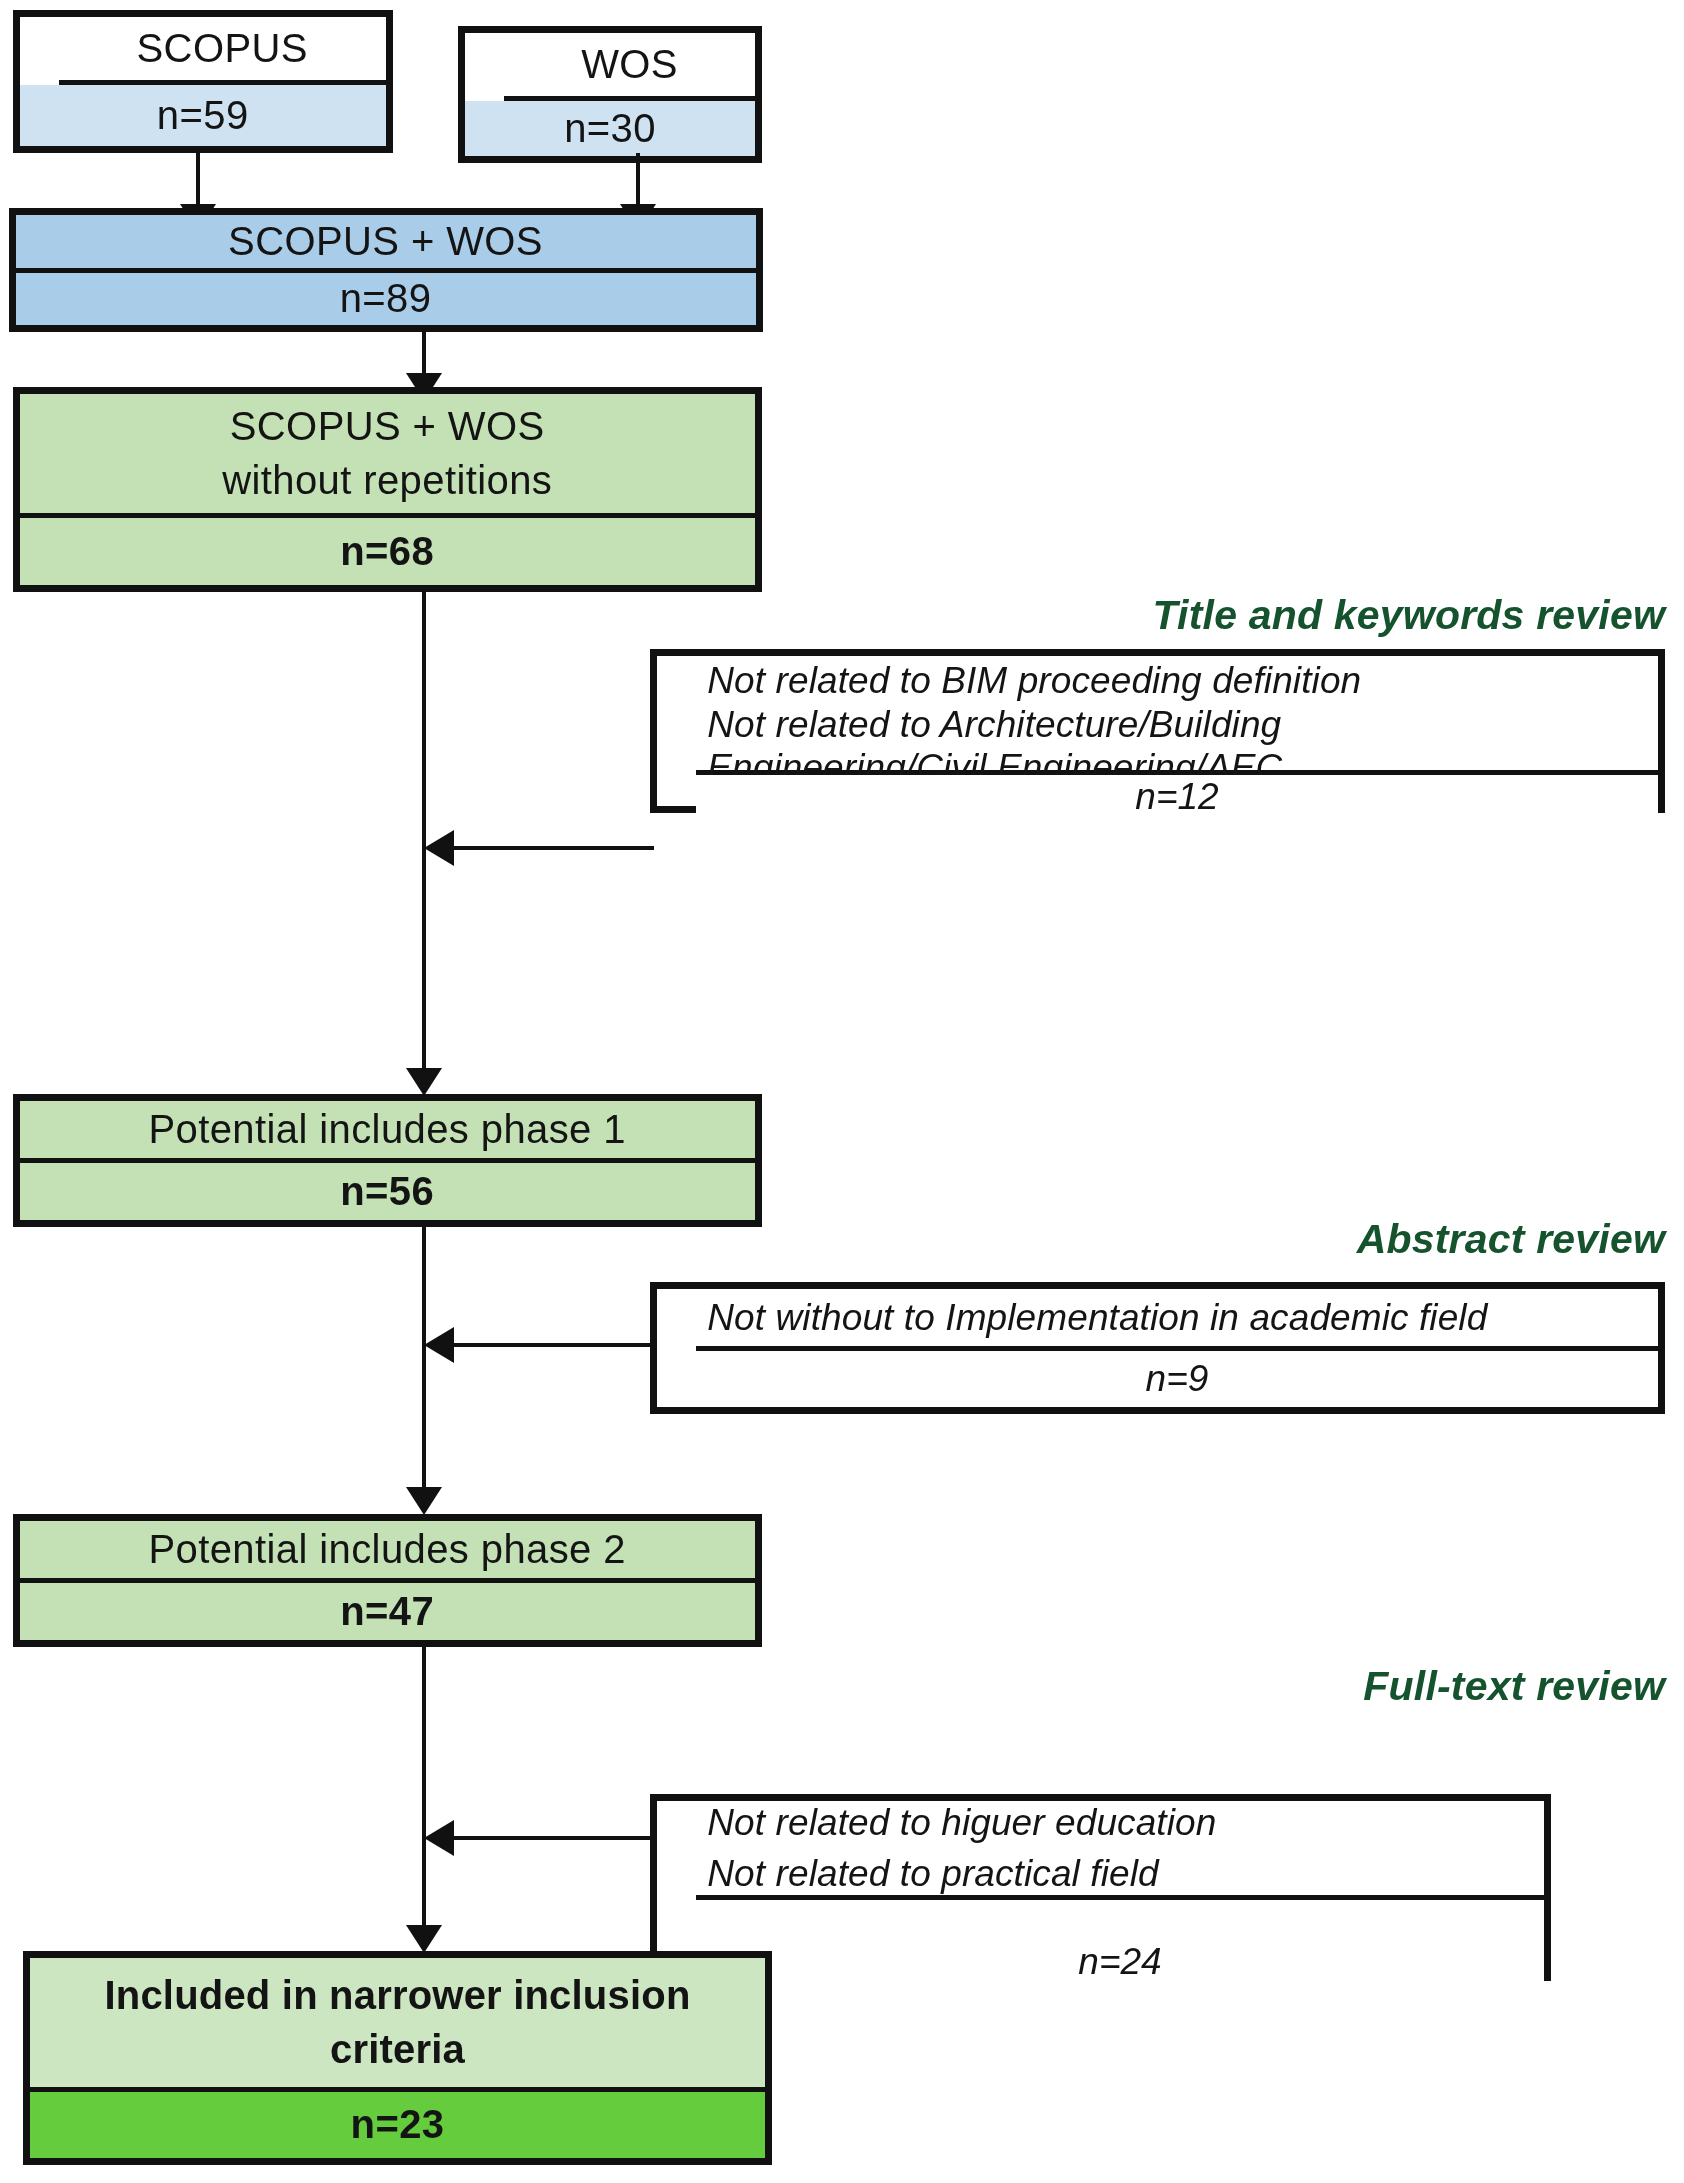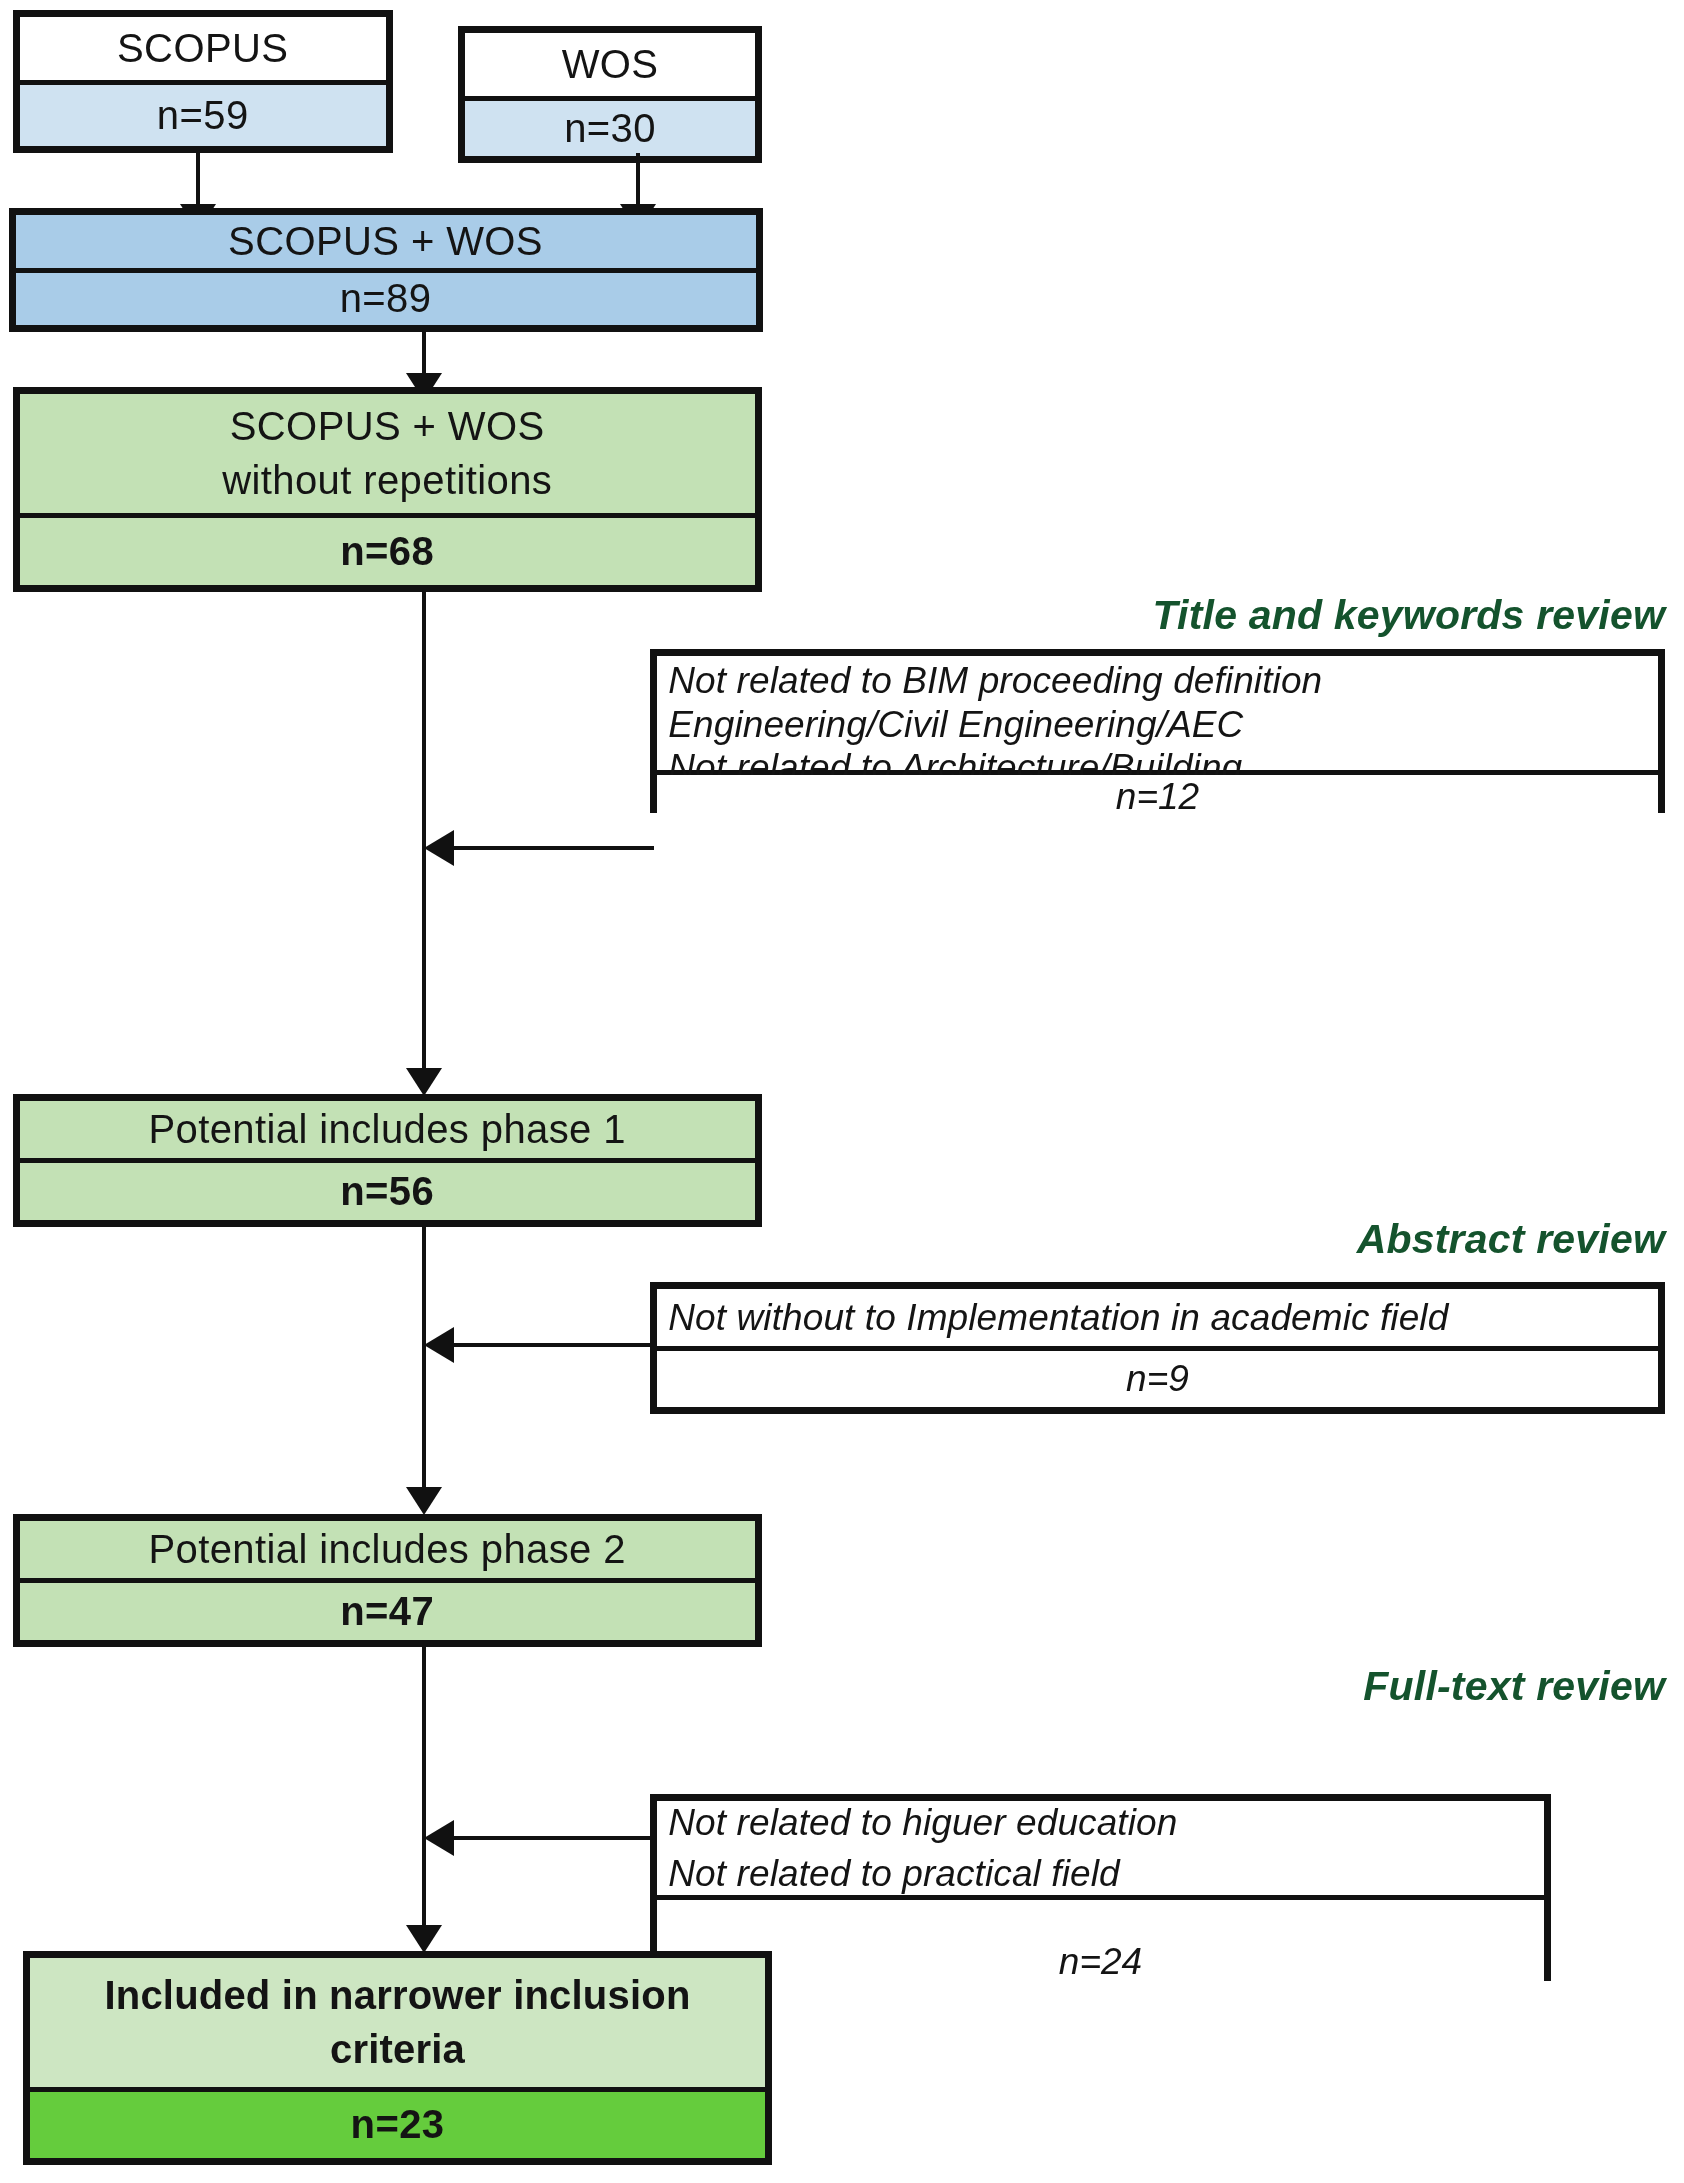--- a/index.html
+++ b/index.html
@@ -43,21 +43,21 @@
   }
   .t-main   { font-size: 40px; font-weight: 400; letter-spacing: 0.4px; }
   .t-count  { font-size: 40px; font-weight: 400; letter-spacing: 0.4px; }
   .t-count-b{ font-size: 40px; font-weight: 700; letter-spacing: 0.4px; }
   .t-bold   { font-size: 40px; font-weight: 700; letter-spacing: 0.2px; }
   .t-italic { font-size: 37px; font-style: italic; font-weight: 400; letter-spacing: 0.1px; }
   .t-count-i{ font-size: 37px; font-style: italic; font-weight: 400; }
   .line2 { margin-top: 7px; }
 
   
-  .fill-white     { background: #ffffff; }
+  .fill-white     { background: #ffffff; margin-left: 39px; }
   .fill-blue-lt   { background: #cfe2f1; }
   .fill-blue-md   { background: #a9cce8; }
   .fill-green-lt  { background: #c3e1b5; }
   .fill-green-pale{ background: #cde6c2; }
   .fill-green-br  { background: #65cc3d; }
 
   
   .phase-label {
     position: absolute;
     font-size: 41px;
@@ -147,22 +147,22 @@
   </div>
 
   <div class="vline" style="left:422px; top:592px; height:498px;"></div>
   <div class="arrow-down" style="left:406px; top:1068px;"></div>
 
   <div class="phase-label" style="right:20px; top:592px; width:990px;">Title and keywords review</div>
 
   <div class="node" style="left:650px; top:649px; width:1015px; height:164px;">
     <div class="cell topcell leftalign fill-white" style="height:119px; justify-content:flex-start; padding-top:3px;">
       <span class="t-italic">Not related to BIM proceeding definition</span>
+      <span class="t-italic">Not related to Architecture/Building</span>
       <span class="t-italic">Engineering/Civil Engineering/AEC</span>
-      <span class="t-italic">Not related to Architecture/Building</span>
     </div>
     <div class="cell fill-white" style="flex:1;">
       <span class="t-count-i">n=12</span>
     </div>
   </div>
   <div class="hline" style="left:452px; top:846px; width:202px;"></div>
   <div class="arrow-left" style="left:424px; top:830px;"></div>
 
   <div class="node" style="left:12.7px; top:1094px; width:749px; height:133px;">
     <div class="cell topcell fill-green-lt" style="height:62px;">

